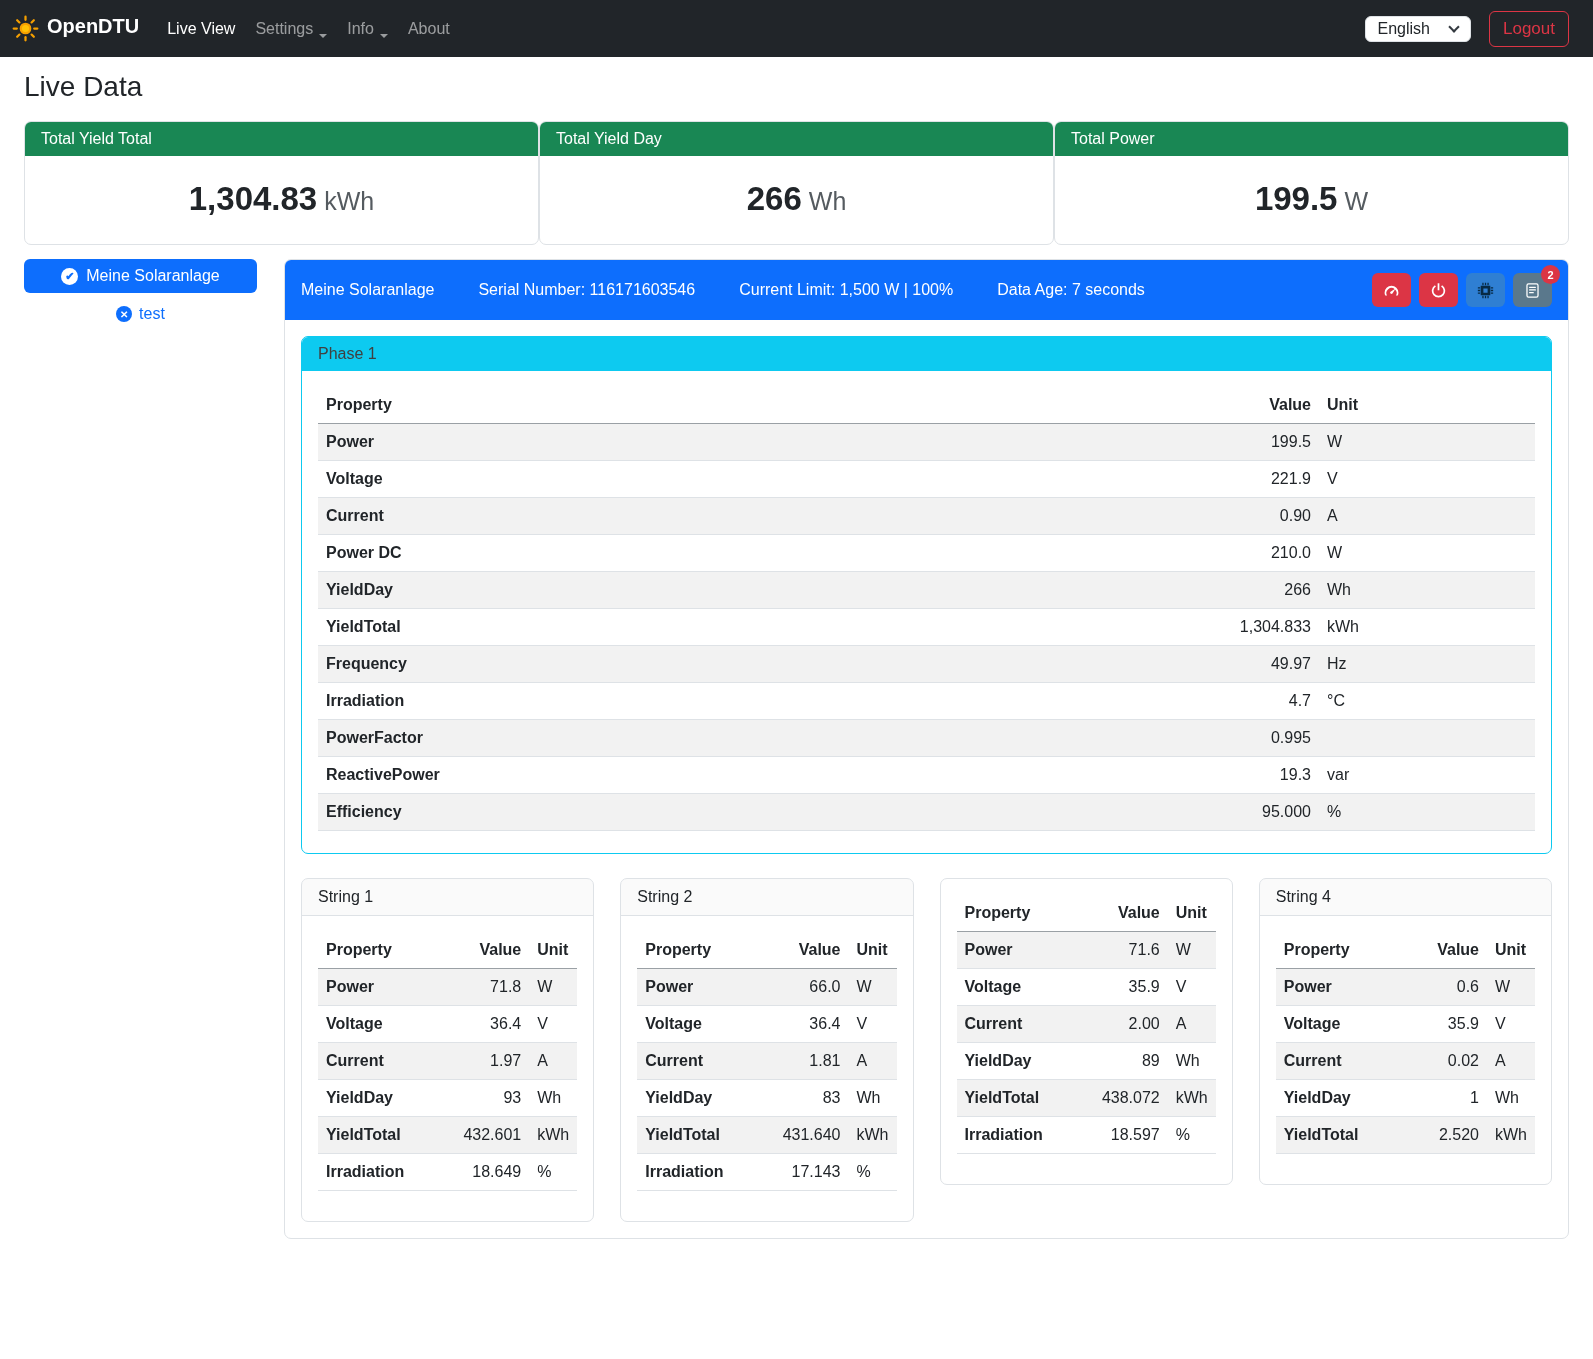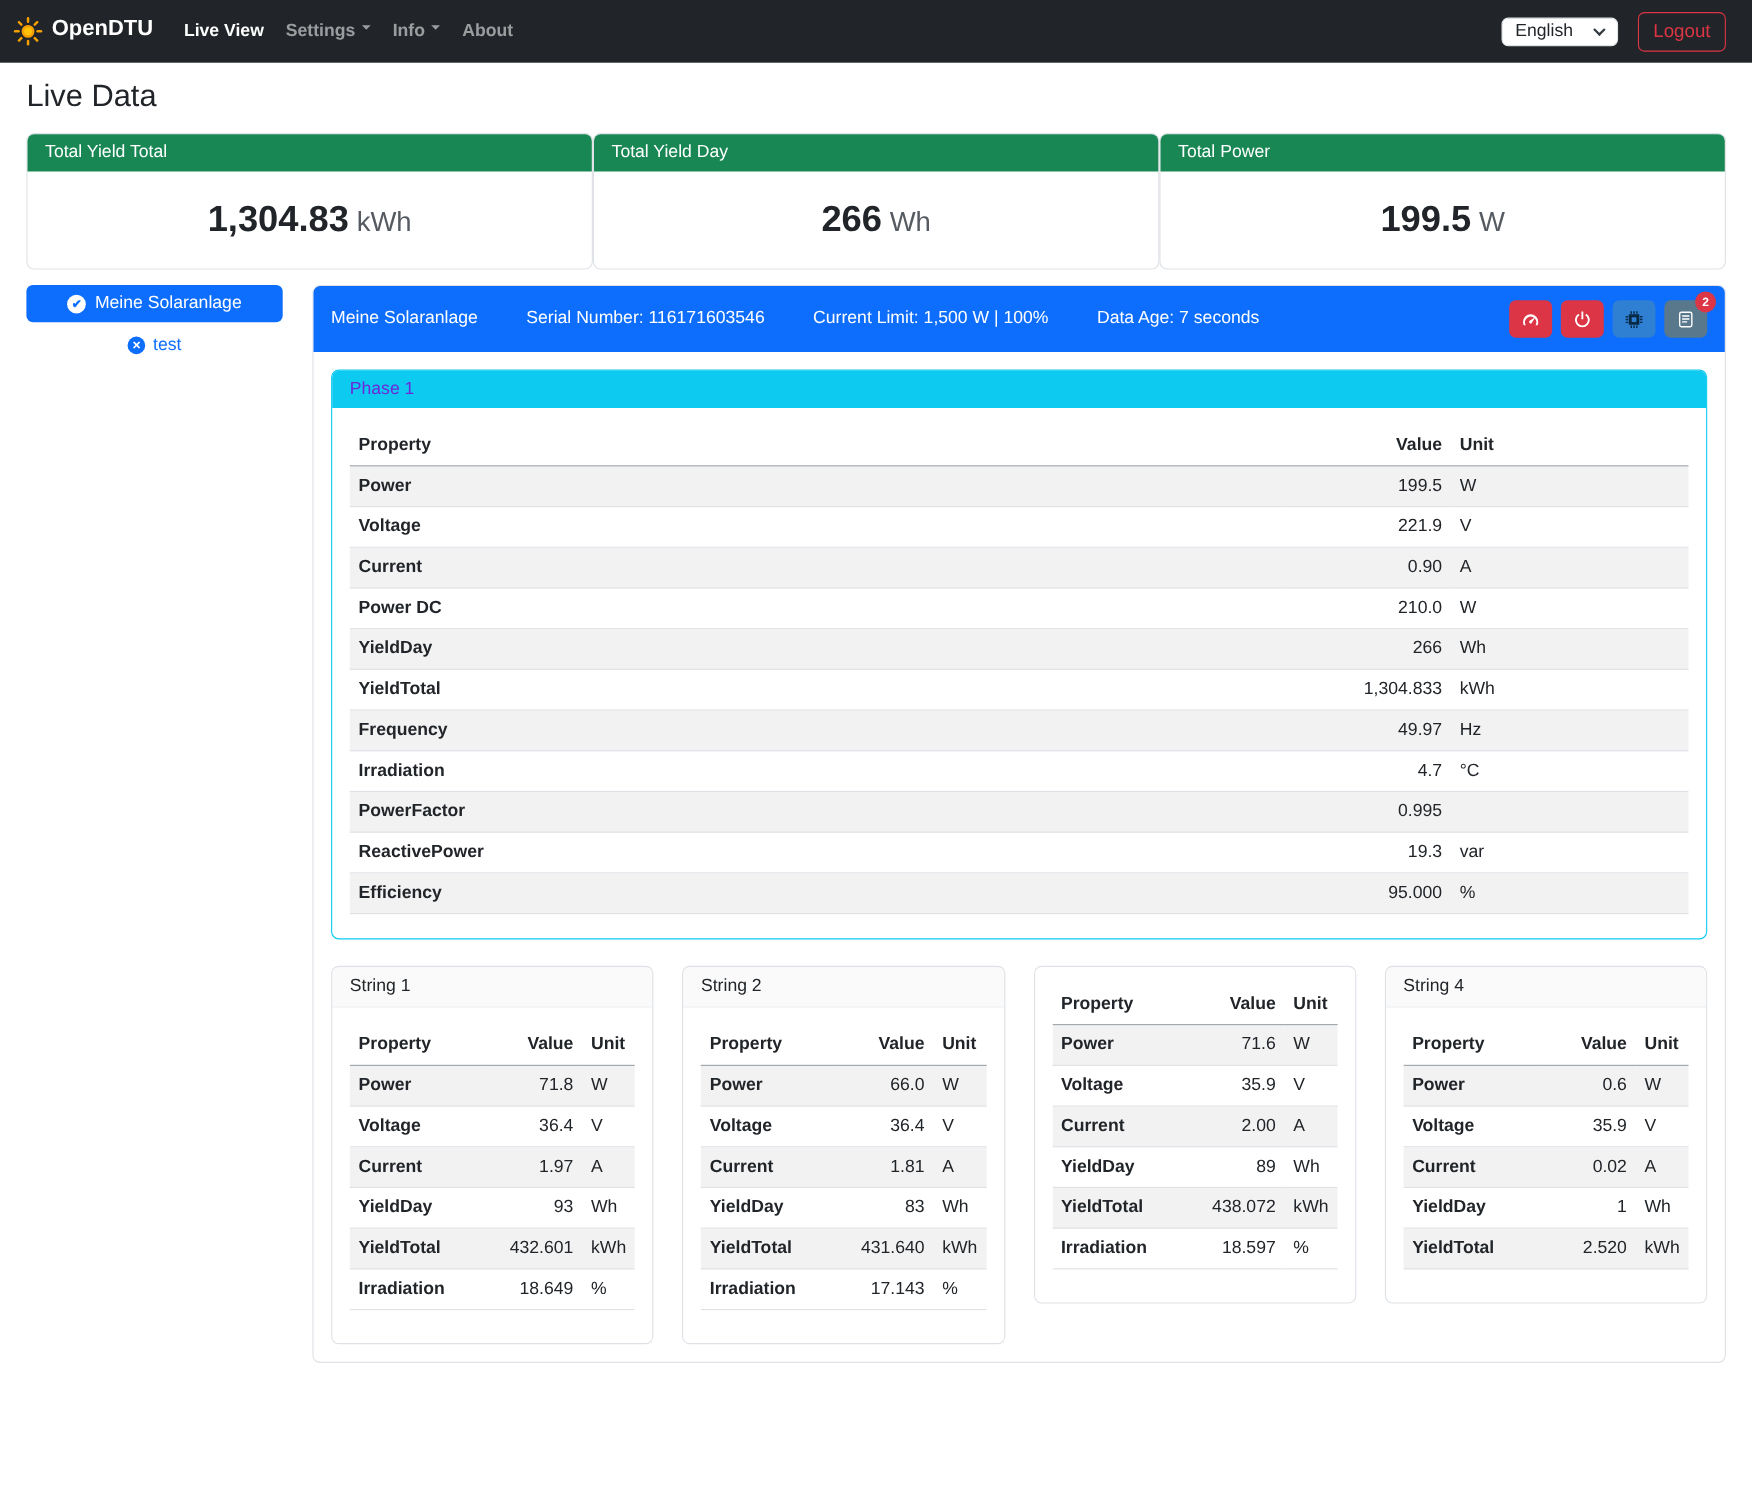--- a/index.html
+++ b/index.html
@@ -23,23 +23,22 @@
   }
   .nav-left { display: flex; align-items: center; }
   .brand {
     display: flex; align-items: flex-start; gap: 8px;
     color: #fff; font-size: 20px; font-weight: 600;
     margin-right: 18px; cursor: pointer; text-decoration: none;
   }
   .nav-link {
     color: rgba(255,255,255,.55);
     padding: 8px 10px; cursor: pointer;
-    display: flex; align-items: flex-start; gap: 6px;
+    display: flex; align-items: flex-end; gap: 6px;
     text-decoration: none;
-    font-weight: bold;
   }
   .nav-link.active { color: #fff; }
   .caret {
     display: inline-block; width: 0; height: 0;
     border-top: 4px solid currentColor;
     border-left: 4px solid transparent;
     border-right: 4px solid transparent;
     margin-top: 3px;
   }
   .nav-right { display: flex; align-items: center; gap: 18px; }
@@ -128,21 +127,21 @@
     background: #dc3545; color: #fff; font-size: 11px; font-weight: 700;
     min-width: 19px; height: 19px; border-radius: 10px;
     display: flex; align-items: center; justify-content: center;
     padding: 0 5px;
   }
   .inverter-body { padding: 16px; }
 
   
   .phase-card { border: 1px solid #0dcaf0; border-radius: 7px; margin-bottom: 24px; background:#fff; }
   .phase-header {
-    background: #0dcaf0; color: #6d28d9;
+    background: #0dcaf0; color: #404040;
     padding: 8px 16px; border-radius: 6px 6px 0 0;
   }
   .phase-body { padding: 16px 16px 22px; }
 
   
   table { width: 100%; border-collapse: collapse; }
   th, td { padding: 9px 8px; font-size: 16px; vertical-align: middle; }
   thead tr { border-bottom: 1px solid #9aa0a5; }
   thead th { font-weight: 700; }
   tbody tr { border-bottom: 1px solid #dee2e6; }

